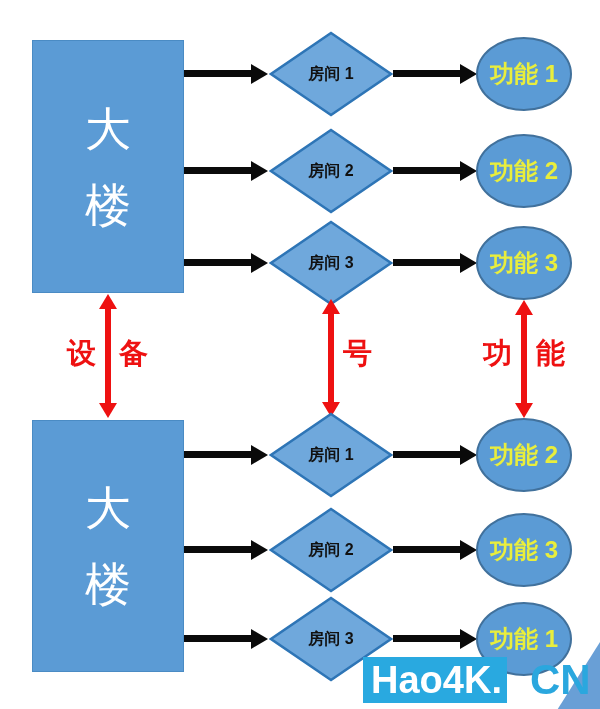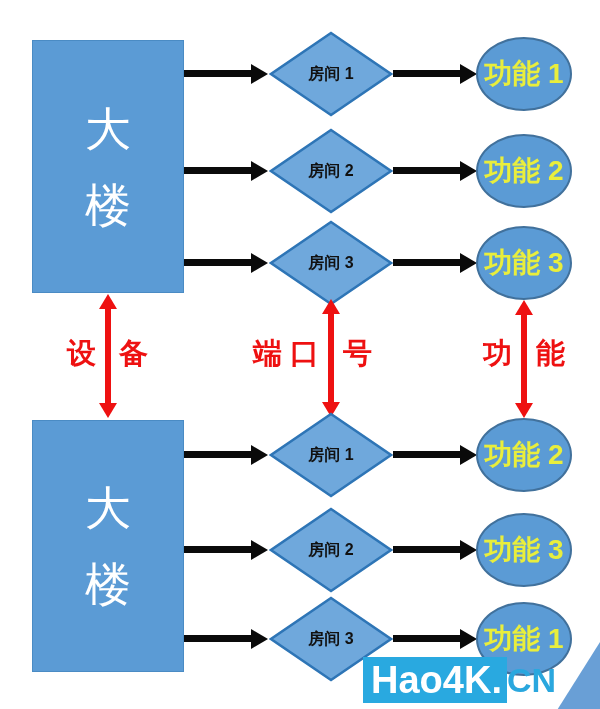--- a/index.html
+++ b/index.html
@@ -51,21 +51,21 @@
 
   
   .circle {
     position: absolute;
     width: 96px; height: 74px;
     box-sizing: border-box;
     border-radius: 50%;
     background: var(--circle-fill, #5b9bd5);
     border: 2px solid var(--circle-border, #41719c);
     display: flex; align-items: center; justify-content: center;
-    font-weight: bold; font-size: 28px;
+    font-weight: bold; font-size: 24px;
     color: var(--function-text, #e9ee3c);
     white-space: pre;
   }
 
   
   .harrow {
     position: absolute;
     height: 7px;
     background: var(--arrow-black, #0a0a0a);
   }
@@ -129,23 +129,23 @@
   .wm-box {
     background: var(--watermark-bg, #29a9e0);
     color: var(--watermark-text, #ffffff);
     font-size: 38px;
     line-height: 46px;
     padding: 0 5px 0 8px;
     display: flex;
   }
   .wm-tld {
     color: var(--watermark-tld, #2aa7de);
-    font-size: 34px;
+    font-size: 42px;
     line-height: 46px;
-    padding-left: 0;
+    padding-left: 23px;
   }
 
   
   .corner-wedge {
     position: absolute;
     left: 552px; top: 642px;
     width: 48px; height: 67px;
     background: var(--corner-fill, #699fd6);
     clip-path: polygon(100% 0, 100% 100%, 12% 100%);
     z-index: 1;
@@ -190,21 +190,20 @@
 
   <div class="circle" style="left:476px; top:37px;">功能 1</div>
   <div class="circle" style="left:476px; top:134px;">功能 2</div>
   <div class="circle" style="left:476px; top:226px;">功能 3</div>
 
   <div class="varrow" style="left:105px; top:308px; height:96px;"></div>
   <span class="rlabel" style="right:504px; top:336px; text-align:right;">设</span>
   <span class="rlabel" style="left:119px; top:336px;">备</span>
 
   <div class="varrow" style="left:328px; top:313px; height:90px;"></div>
-  <span class="rlabel" style="right:281px; top:336px; text-align:right;">端 口</span>
   <span class="rlabel" style="left:343px; top:336px;">号</span>
 
   <div class="varrow" style="left:521px; top:314px; height:90px;"></div>
   <span class="rlabel" style="right:88px; top:336px; text-align:right;">功</span>
   <span class="rlabel" style="left:536px; top:336px;">能</span>
 
   <div class="bldg-rect" style="top:420px; height:252px;">
     <span class="bldg-char">大</span>
     <span class="bldg-char">楼</span>
   </div>

